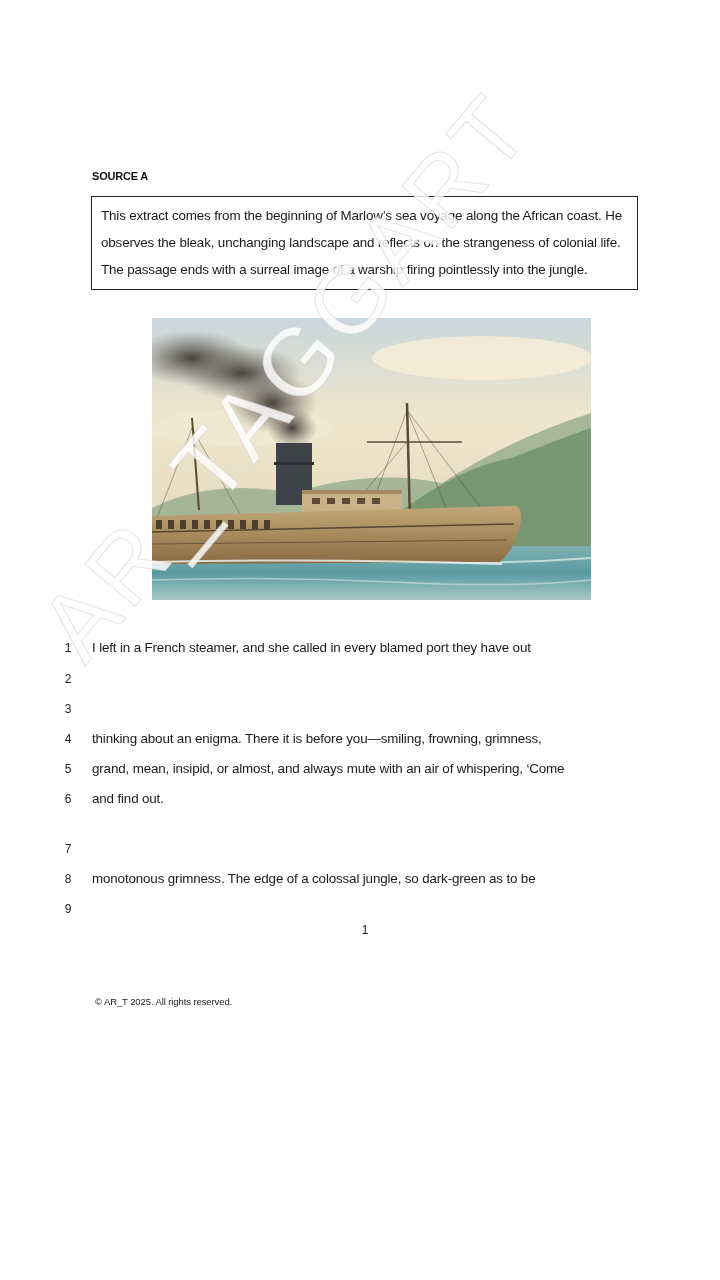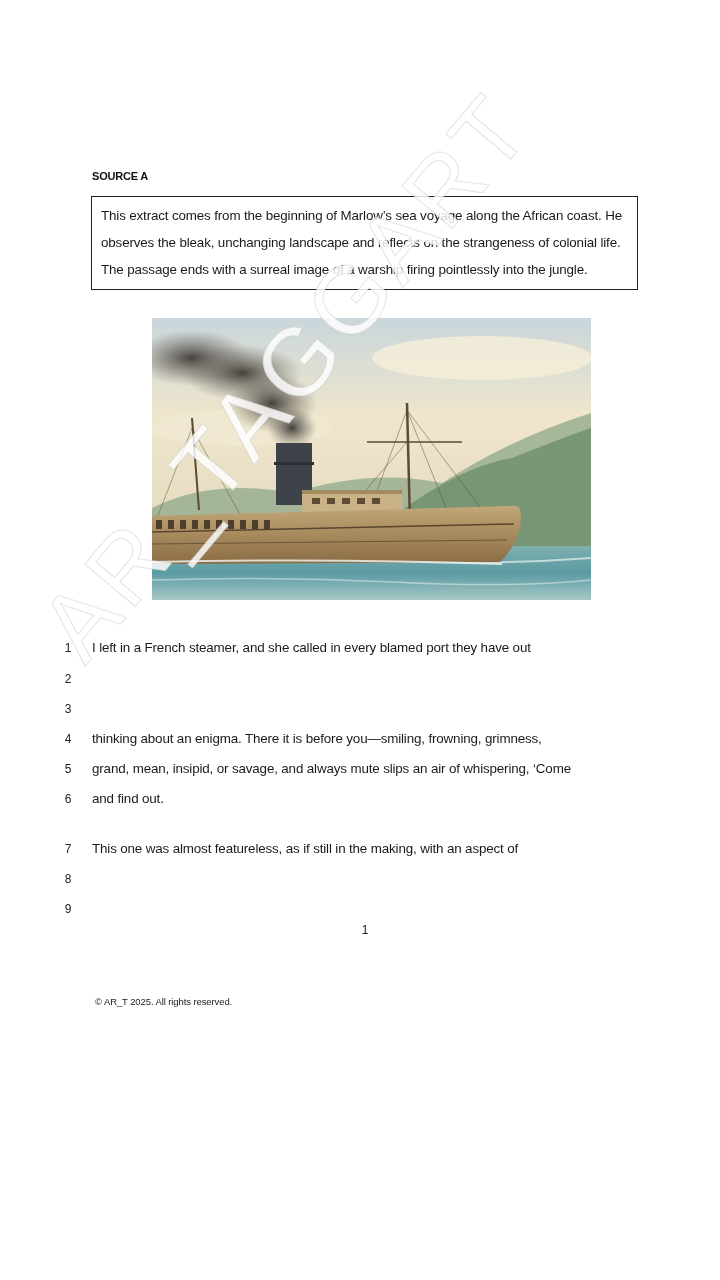--- a/index.html
+++ b/index.html
@@ -141,32 +141,32 @@
   </div>
   <div class="line" style="top:699px;">
     <span class="num">3</span>
   </div>
   <div class="line" style="top:729px;">
     <span class="num">4</span>
     <span class="txt">thinking about an enigma. There it is before you—smiling, frowning, grimness,</span>
   </div>
   <div class="line" style="top:759px;">
     <span class="num">5</span>
-    <span class="txt">grand, mean, insipid, or savage, and always mute slips an air of whispering, ‘Come</span>
+    <span class="txt">grand, mean, insipid, or almost, and always mute with an air of whispering, ‘Come</span>
   </div>
   <div class="line" style="top:789px;">
     <span class="num">6</span>
     <span class="txt">and find out.</span>
   </div>
   <div class="line" style="top:839px;">
     <span class="num">7</span>
-    <span class="txt">This one was almost featureless, as if still in the making, with an aspect of</span>
   </div>
   <div class="line" style="top:869px;">
     <span class="num">8</span>
+    <span class="txt">monotonous grimness. The edge of a colossal jungle, so dark-green as to be</span>
   </div>
   <div class="line" style="top:899px;">
     <span class="num">9</span>
   </div>
 </div>
 
 <div class="page-number">1</div>
 <div class="copyright">© AR_T 2025. All rights reserved.</div>
 
 <div class="watermark">AR_TAGGART</div>

